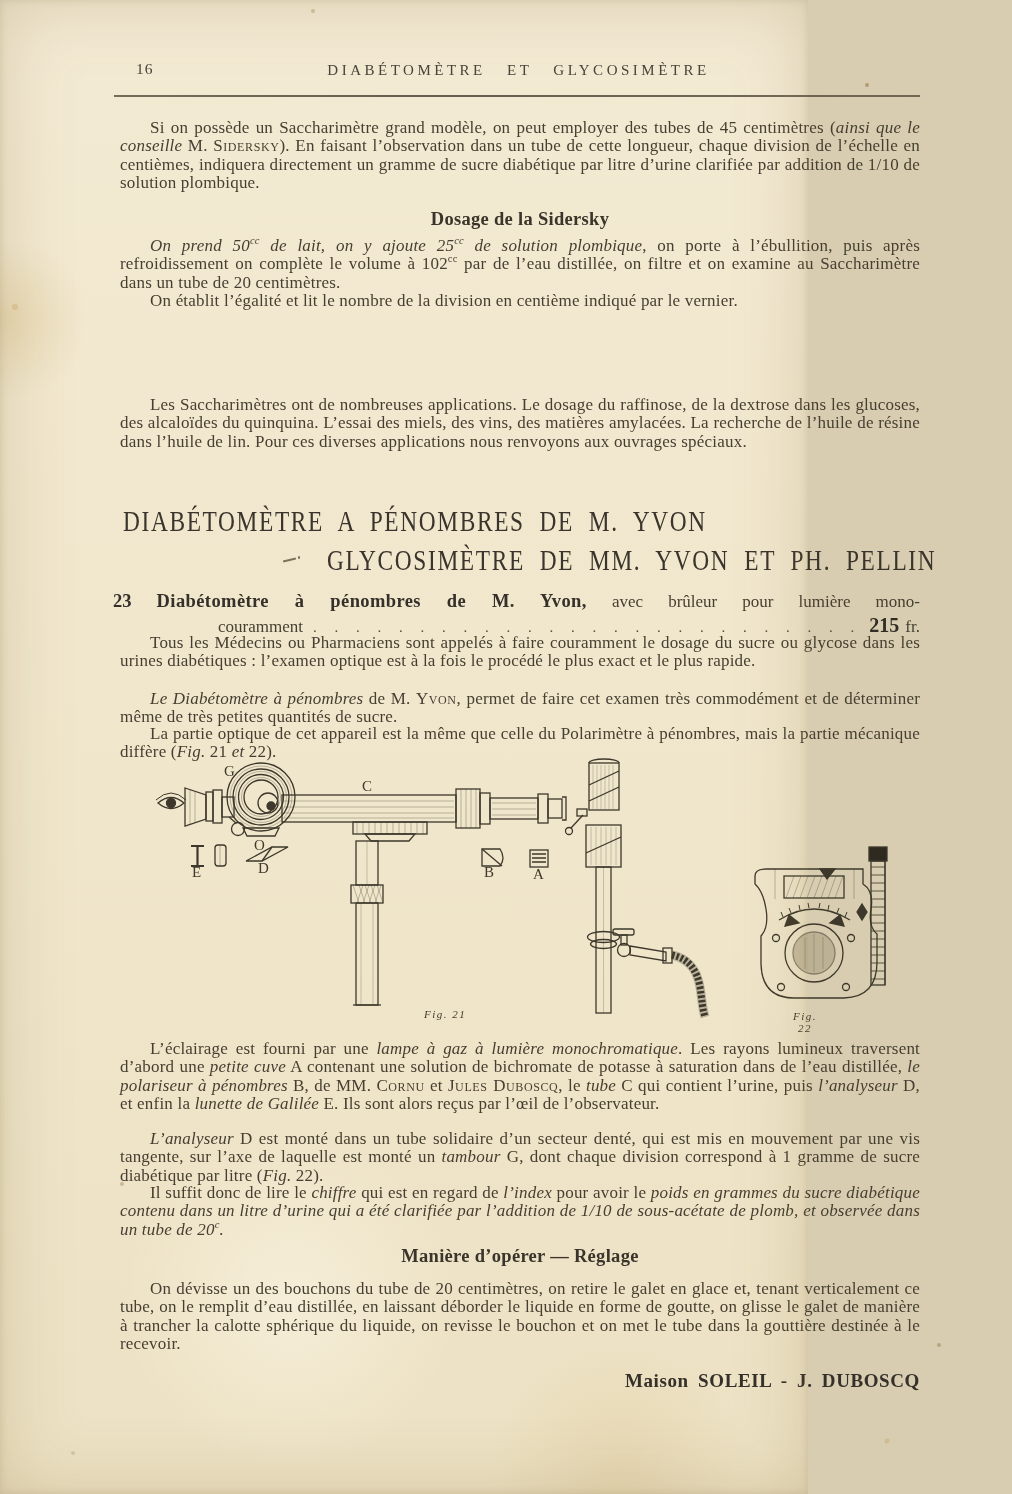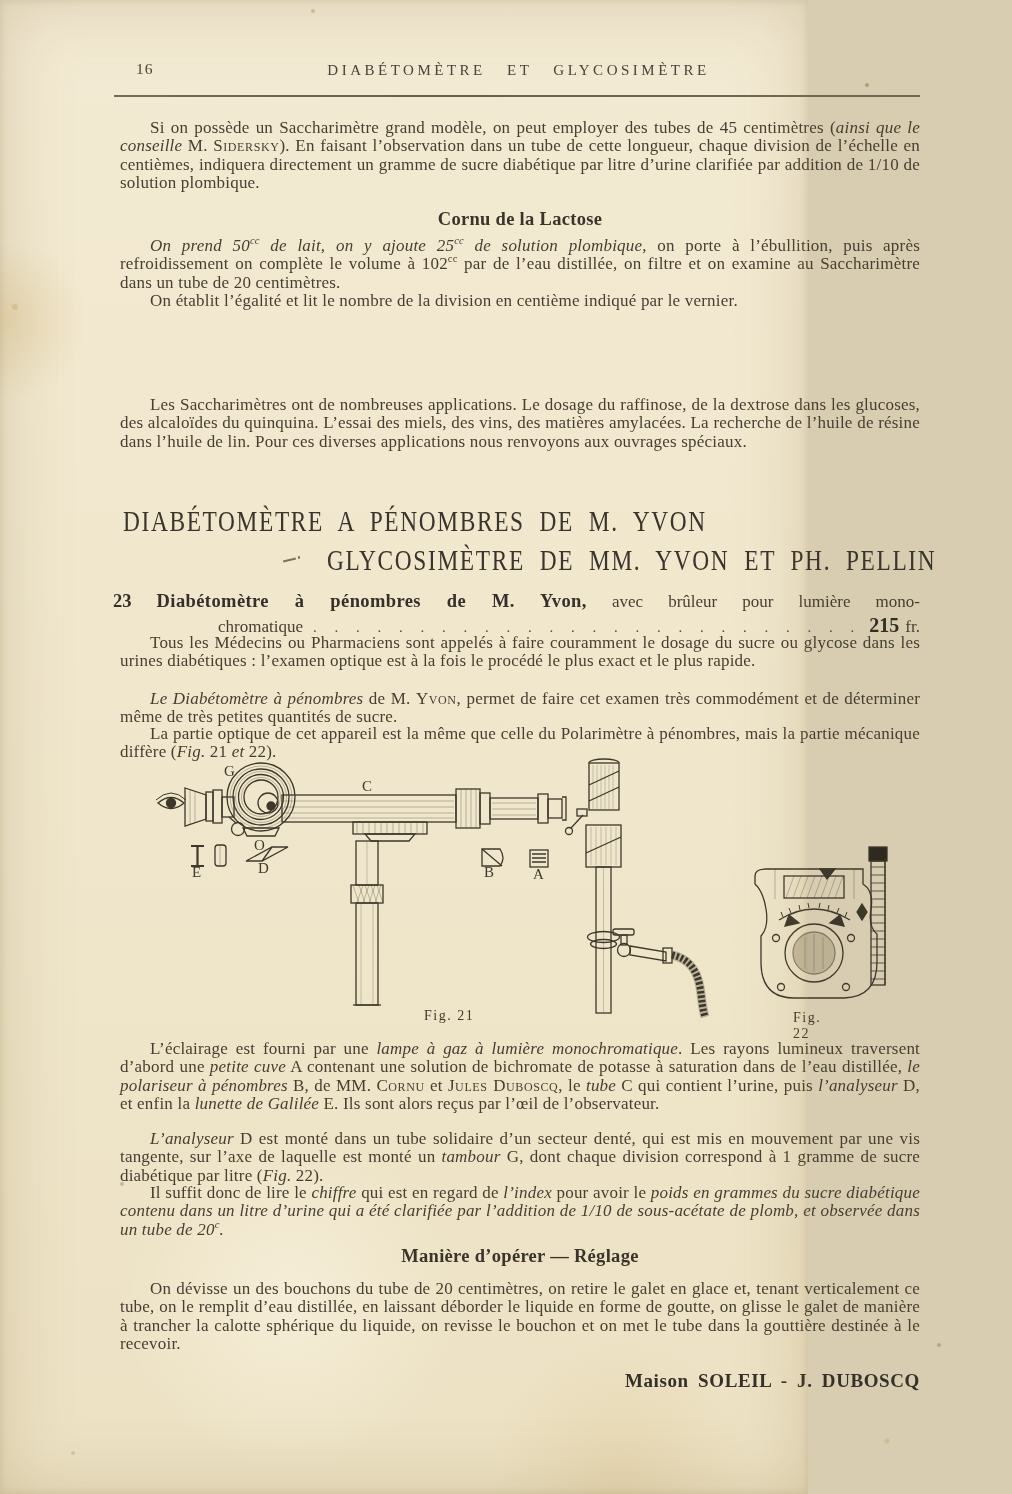--- a/index.html
+++ b/index.html
@@ -46,21 +46,21 @@
     transform:scaleX(.82);transform-origin:left;white-space:nowrap;}
   .item-block{position:absolute;left:113px;width:807px;}
   .item-line1{text-align:justify;text-align-last:justify;font-size:17px;line-height:20px;color:#463f31;}
   .item-no{font-weight:bold;font-size:18.5px;color:#35302a;}
   .item-name{font-weight:bold;font-size:18.5px;letter-spacing:.4px;color:#35302a;}
   .item-line2{display:flex;align-items:baseline;margin-top:2px;font-size:17px;}
   .item-cont{margin-left:105px;}
   .leader{flex:1;overflow:hidden;white-space:nowrap;letter-spacing:7px;font-size:15px;margin:0 10px;color:#56503f;}
   .price{font-weight:bold;font-size:20px;color:#322d25;}
   .curr{margin-left:6px;}
-  .fig-caption{position:absolute;font-size:14px;letter-spacing:1.5px;color:#403a2c;}
+  .fig-caption{position:absolute;font-style:italic;font-size:11px;letter-spacing:1.5px;color:#403a2c;text-align:center;}
   .fig-label{position:absolute;font-size:15px;color:#3f3a2c;letter-spacing:.5px;}
   .footer{position:absolute;left:120px;width:800px;text-align:right;font-weight:bold;
     font-size:19px;letter-spacing:.6px;word-spacing:4px;color:#35302a;}
   .pen-mark{position:absolute;left:283px;top:556px;width:17px;height:7px;pointer-events:none;}
   .pen-mark:before{content:"";position:absolute;left:0;top:3px;width:13px;height:0;
     border-top:2px solid rgba(95,85,62,.8);transform:rotate(-14deg);}
   .pen-mark:after{content:"";position:absolute;right:0;top:0;width:2.5px;height:2.5px;border-radius:50%;
     background:rgba(95,85,62,.8);}
   svg .shade{opacity:.45;stroke-width:.7;}
   svg .faint{opacity:.35;stroke-width:.7;}
@@ -70,33 +70,33 @@
 
 <div class="page">
   <div class="specks"></div>
 
   <div class="pagenum">16</div>
   <div class="running-head">DIABÉTOMÈTRE ET GLYCOSIMÈTRE</div>
   <div class="head-rule"></div>
 
   <div class="para" style="top:119px"><span>Si on possède un Saccharimètre grand modèle, on peut employer des tubes de 45 centimètres (</span><span class="it">ainsi que le conseille</span><span> M. </span><span class="sc">Sidersky</span><span>). En faisant l’observation dans un tube de cette longueur, chaque division de l’échelle en centièmes, indiquera directement un gramme de sucre diabétique par litre d’urine clarifiée par addition de 1/10 de solution plombique.</span></div>
 
-  <div class="h-small" style="top:209px">Cornu de la Lactose</div>
+  <div class="h-small" style="top:209px">Dosage de la Sidersky</div>
   <div class="para" style="top:237px"><span class="it">On prend 50</span><span class="it sup">cc</span><span class="it"> de lait, on y ajoute 25</span><span class="it sup">cc</span><span class="it"> de solution plombique</span><span>, on porte à l’ébullition, puis après refroidissement on complète le volume à 102</span><span class="sup">cc</span><span> par de l’eau distillée, on filtre et on examine au Saccharimètre dans un tube de 20 centimètres.</span></div>
   <div class="para" style="top:292px"><span>On établit l’égalité et lit le nombre de la division en centième indiqué par le vernier.</span></div>
   <div class="para" style="top:396px"><span>Les Saccharimètres ont de nombreuses applications. Le dosage du raffinose, de la dextrose dans les glucoses, des alcaloïdes du quinquina. L’essai des miels, des vins, des matières amylacées. La recherche de l’huile de résine dans l’huile de lin. Pour ces diverses applications nous renvoyons aux ouvrages spéciaux.</span></div>
 
   <div class="h-big" style="left:123px;top:506px">DIABÉTOMÈTRE A PÉNOMBRES DE M. YVON</div>
   <div class="h-big" style="left:327px;top:545px">GLYCOSIMÈTRE DE MM. YVON ET PH. PELLIN</div>
   <div class="pen-mark"></div>
 
   <div class="item-block" style="top:591px">
     <div class="item-line1"><span class="item-no">23</span> <span class="item-name">Diabétomètre à pénombres de M. Yvon,</span><span> avec brûleur pour lumière mono-</span></div>
     <div class="item-line2">
-      <span class="item-cont">chromatique</span>
+      <span class="item-cont">couramment</span>
       <span class="leader">. . . . . . . . . . . . . . . . . . . . . . . . . . . . . . . . . . . . . . . . . . .</span>
       <span class="price">215</span>
       <span class="curr">fr.</span>
     </div>
   </div>
 
   <div class="para" style="top:634px"><span>Tous les Médecins ou Pharmaciens sont appelés à faire couramment le dosage du sucre ou glycose dans les urines diabétiques : l’examen optique est à la fois le procédé le plus exact et le plus rapide.</span></div>
   <div class="para" style="top:690px"><span class="it">Le Diabétomètre à pénombres</span><span> de M. </span><span class="sc">Yvon</span><span>, permet de faire cet examen très commodément et de déterminer même de très petites quantités de sucre.</span></div>
   <div class="para" style="top:725px"><span>La partie optique de cet appareil est la même que celle du Polarimètre à pénombres, mais la partie mécanique diffère (</span><span class="it">Fig.</span><span> 21 </span><span class="it">et</span><span> 22).</span></div>
 

